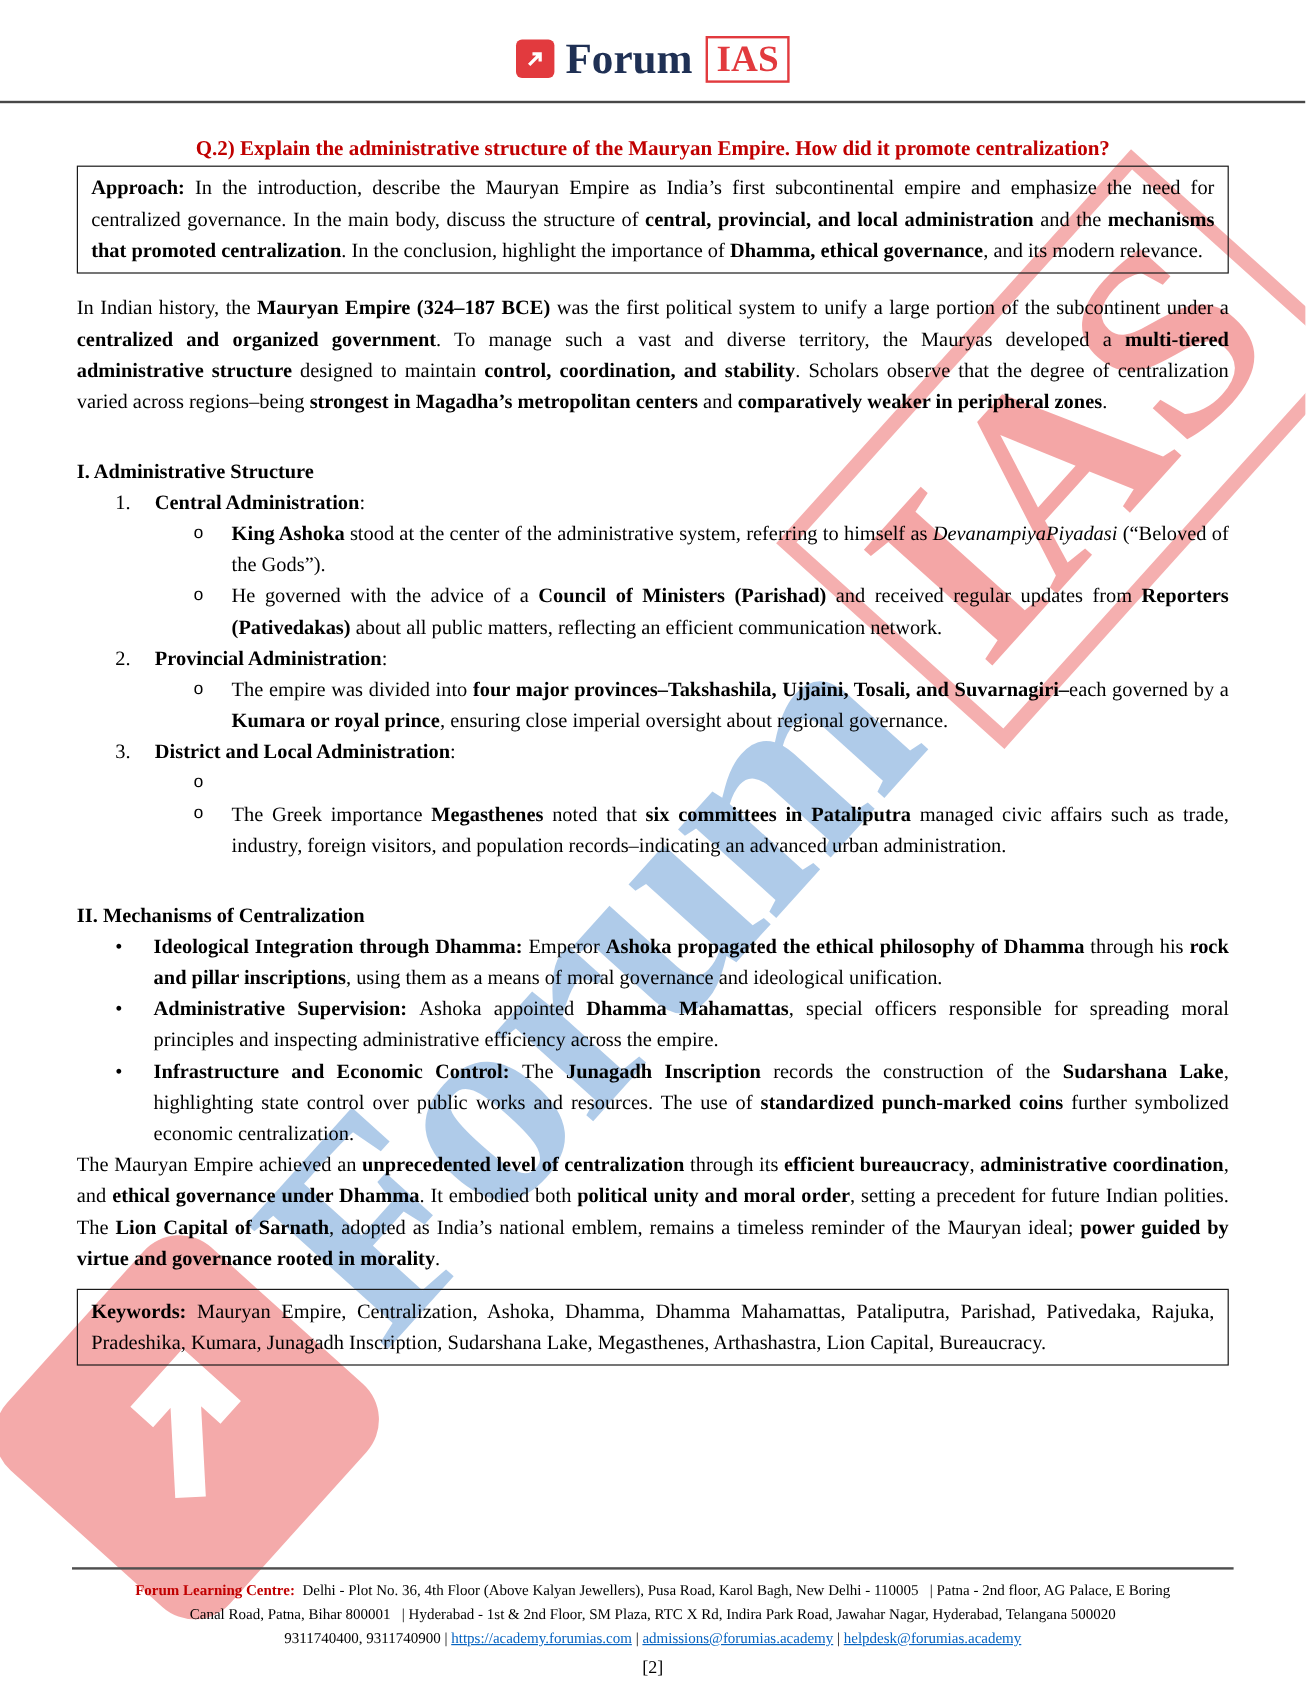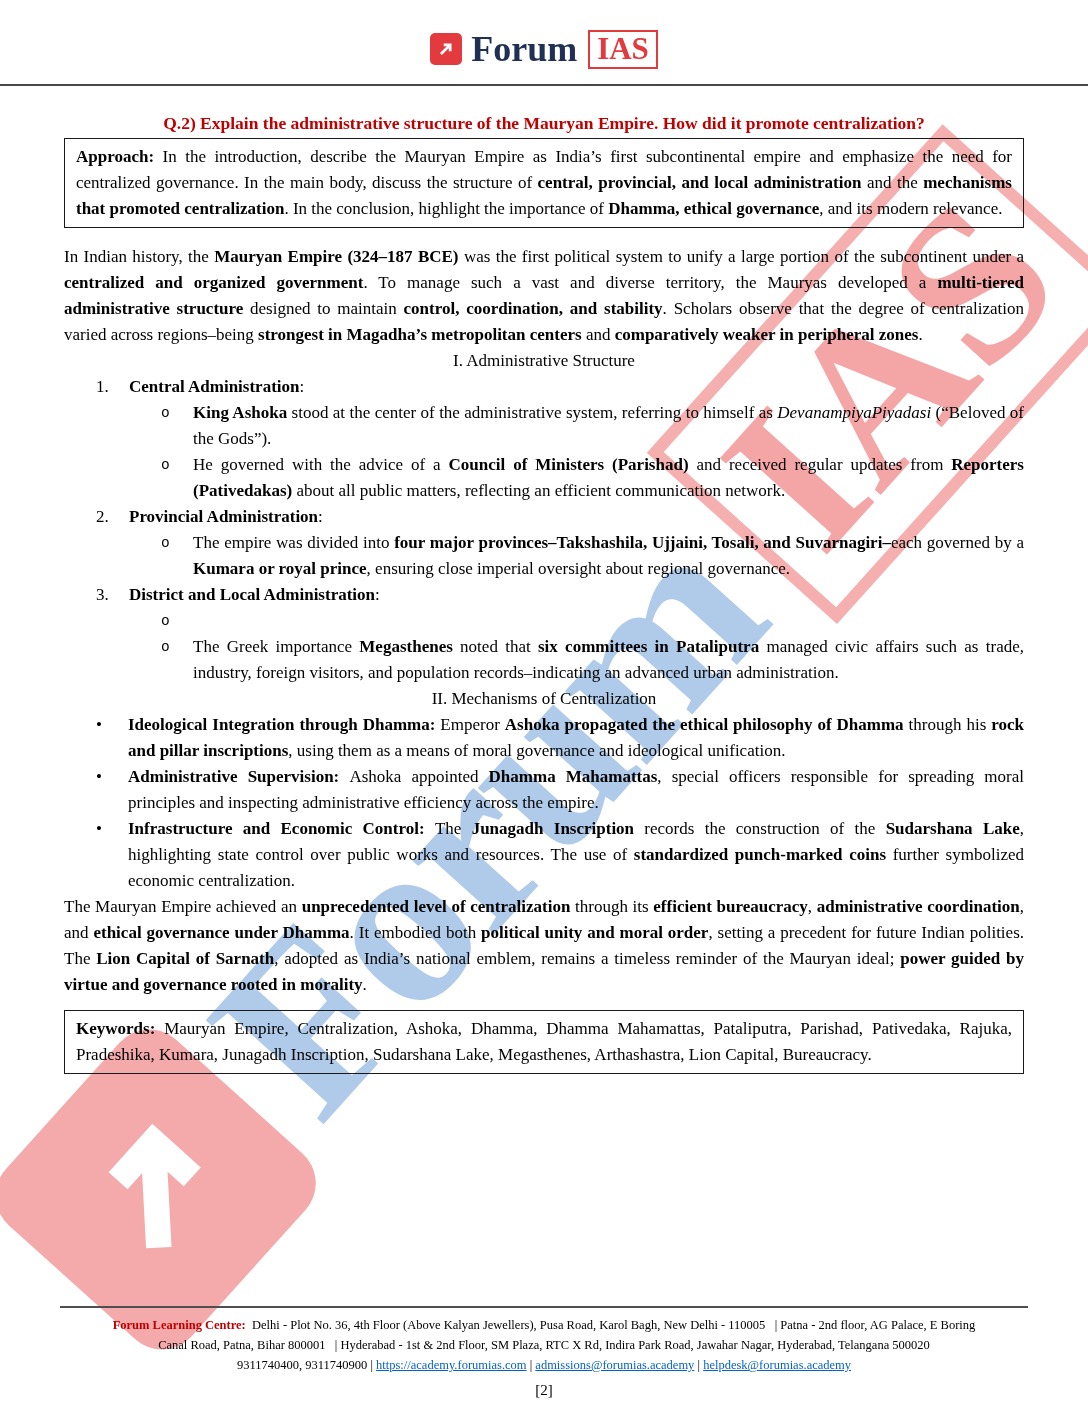--- a/index.html
+++ b/index.html
@@ -60,21 +60,21 @@
   }
 
   .box { border: 1.6px solid #1a1a1a; padding: 5px 11px; margin-top: 2px; background: transparent; }
 
   .para { margin: 16px 0 0 0; }
   .para.flush { margin: 0; }
 
   .bold { font-weight: bold; }
   .italic { font-style: italic; }
 
-  .section-heading { font-weight: normal; text-align: center; }
+  .section-heading { font-weight: bold; text-align: left; margin-top: 32px; }
 
   .num-item, .sub-item, .bullet-item { display: flex; }
   .num-item { padding-left: 32px; }
   .num-marker { flex: none; width: 33px; }
   .sub-item { padding-left: 97px; }
   .sub-marker { flex: none; width: 32px; font-family: "Liberation Mono", monospace; font-size: 14.5px; }
   .bullet-item { padding-left: 32px; }
   .bullet-marker { flex: none; width: 32px; }
   .item-body { flex: 1; text-align: justify; }
   .keywords-box { margin-top: 12px; }

